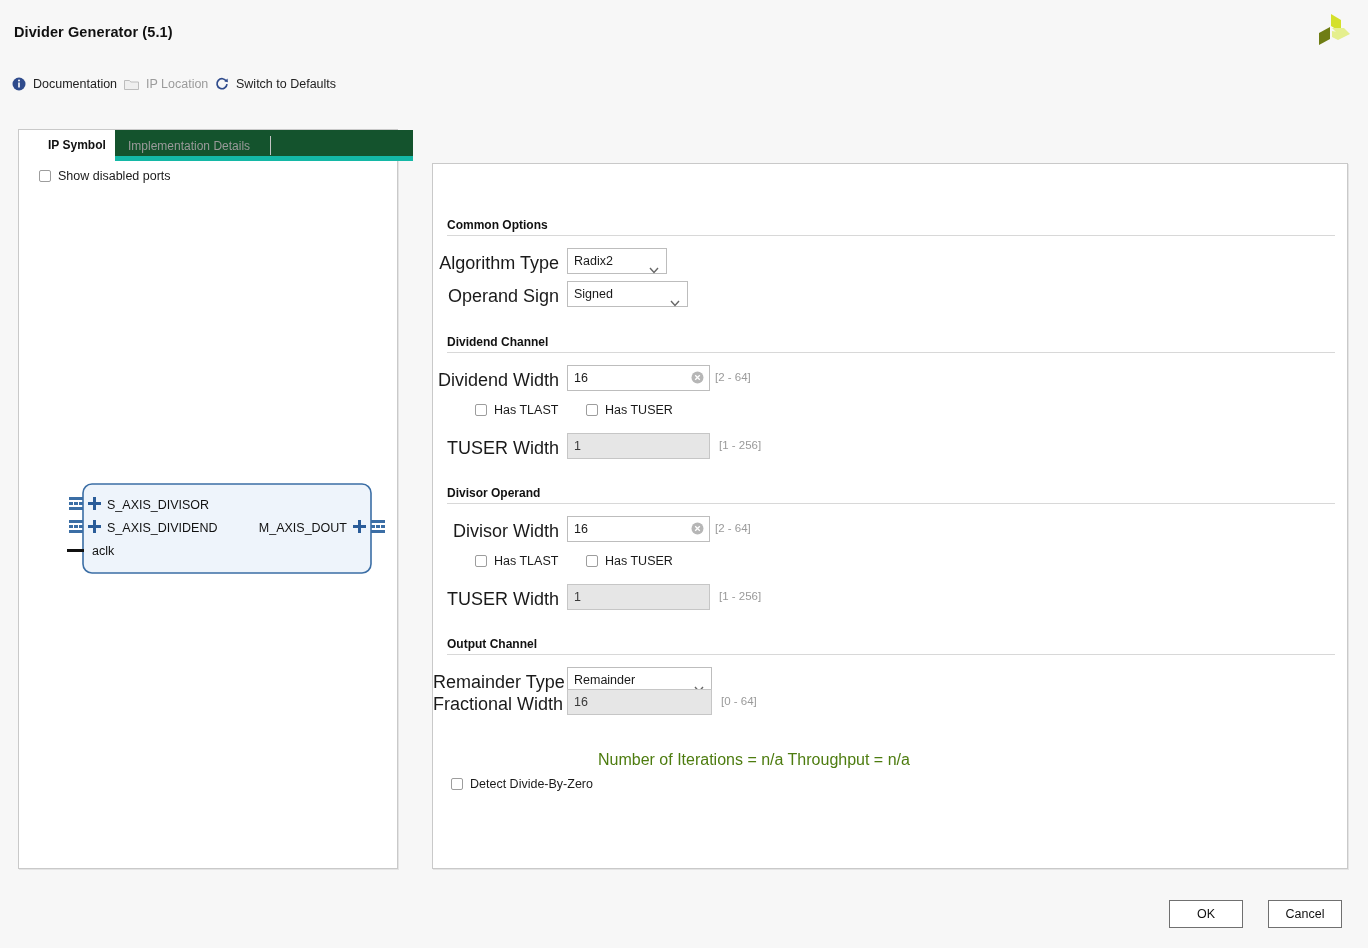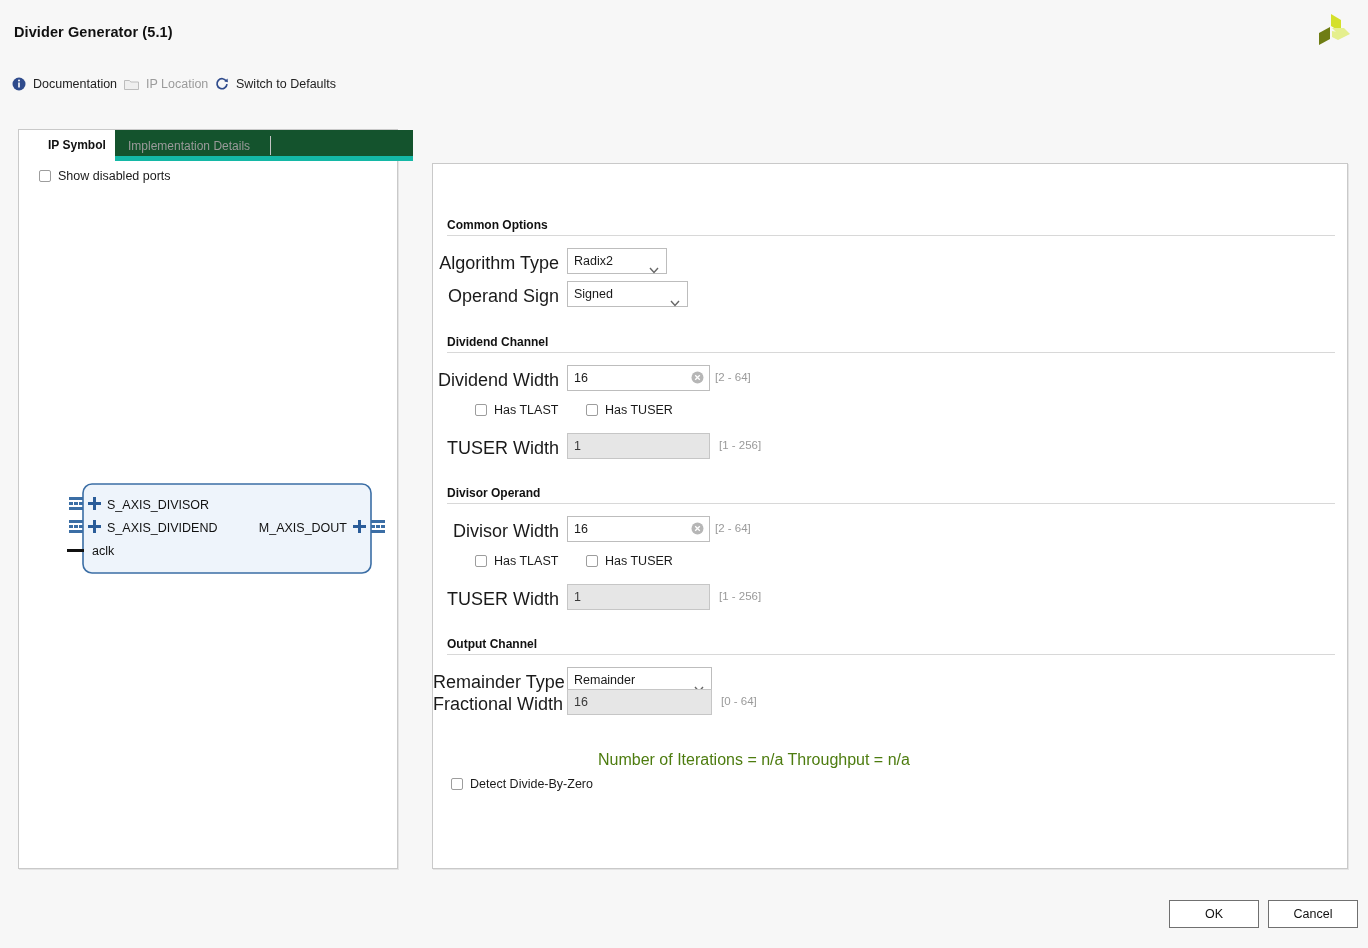--- a/index.html
+++ b/index.html
@@ -117,21 +117,21 @@
     font-size:12.5px; color:#1a1a1a; padding:0 6px; line-height:24px; white-space:nowrap;
   }
   .sel .chev { position:absolute; right:7px; top:9px; }
 
   .cbrow { position:absolute; display:flex; align-items:center; gap:7px; font-size:12.5px; color:#1a1a1a; }
 
   .status-note { position:absolute; font-size:16px; color:#4d7c0f; white-space:nowrap; }
 
   
   .btn {
-    position:absolute; top:900px; height:28px; width:90px; box-sizing:border-box;
+    position:absolute; top:900px; height:28px; width:74px; box-sizing:border-box;
     background:#ffffff; border:1px solid #707070; color:#111; font-size:12.5px;
     display:flex; align-items:center; justify-content:center;
     font-family:"Liberation Sans", sans-serif;
   }
   .btn-ok { left:1169px; }
   .btn-cancel { left:1268px; }
 </style>
 </head>
 <body>
 

